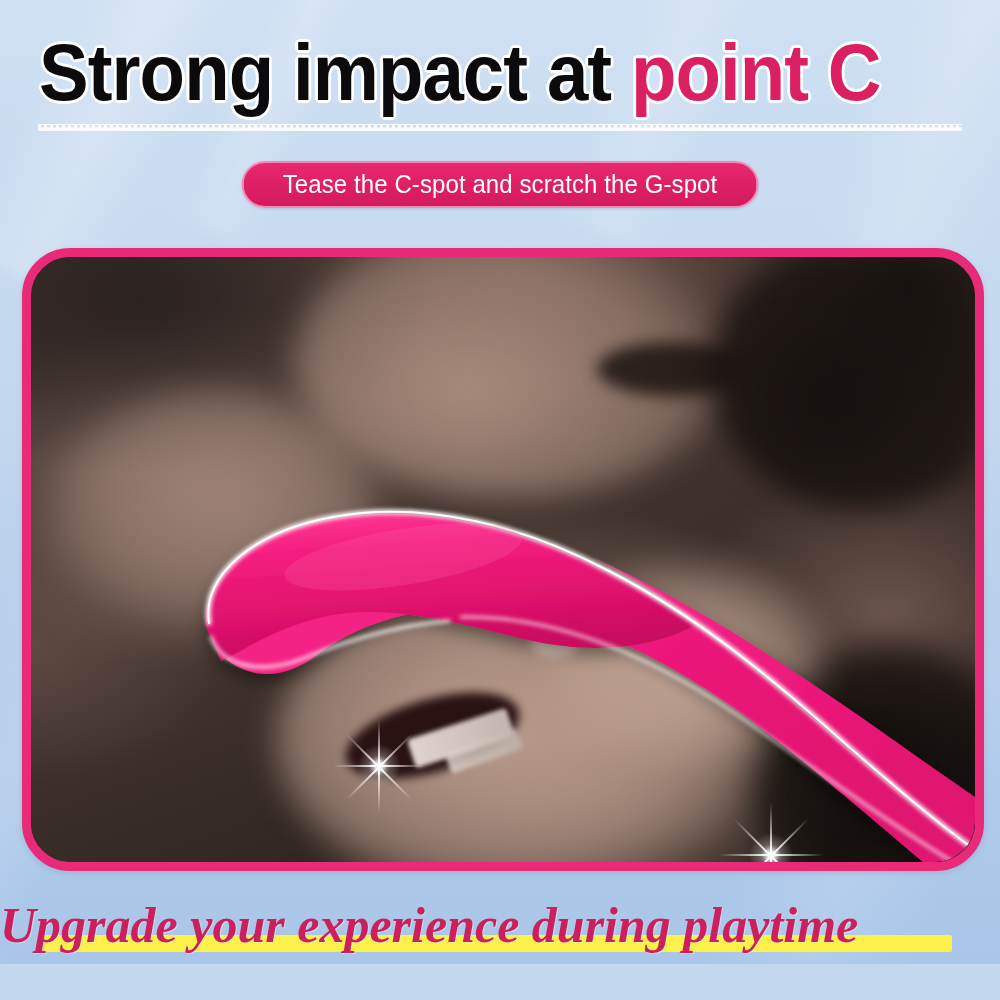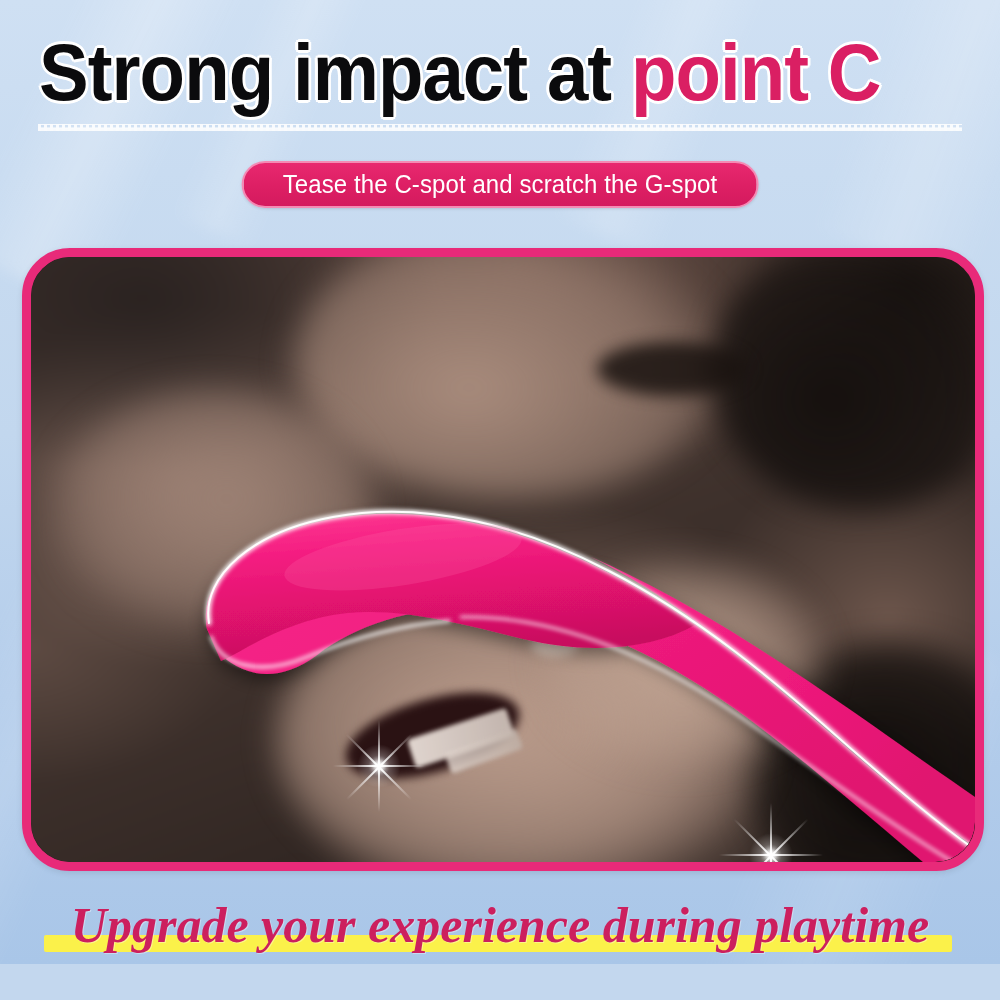--- a/index.html
+++ b/index.html
@@ -139,21 +139,21 @@
   #sparkle-a{left:302px;top:463px;width:92px;height:92px;}
   #sparkle-b{left:688px;top:546px;width:104px;height:104px;}
 
   
   .tagline-wrap{position:absolute;left:0;right:0;top:896px;height:70px;}
   .tag-hl{
     position:absolute;left:44px;right:48px;top:39px;height:17px;
     background:#fbf14a;border-radius:2px;filter:blur(.4px);
   }
   .tagline{
-    position:absolute;left:0;right:0;top:0;text-align:center;
+    position:absolute;left:0;right:0;top:0;
     font-family:"Liberation Serif",serif;
     font-style:italic;font-weight:bold;
     font-size:50px;line-height:58px;white-space:nowrap;
     color:#cc1f5e;
     transform:scaleX(1.0);
     text-shadow:1px 1px 0 rgba(255,255,255,.35);
   }
 </style>
 </head>
 <body>

